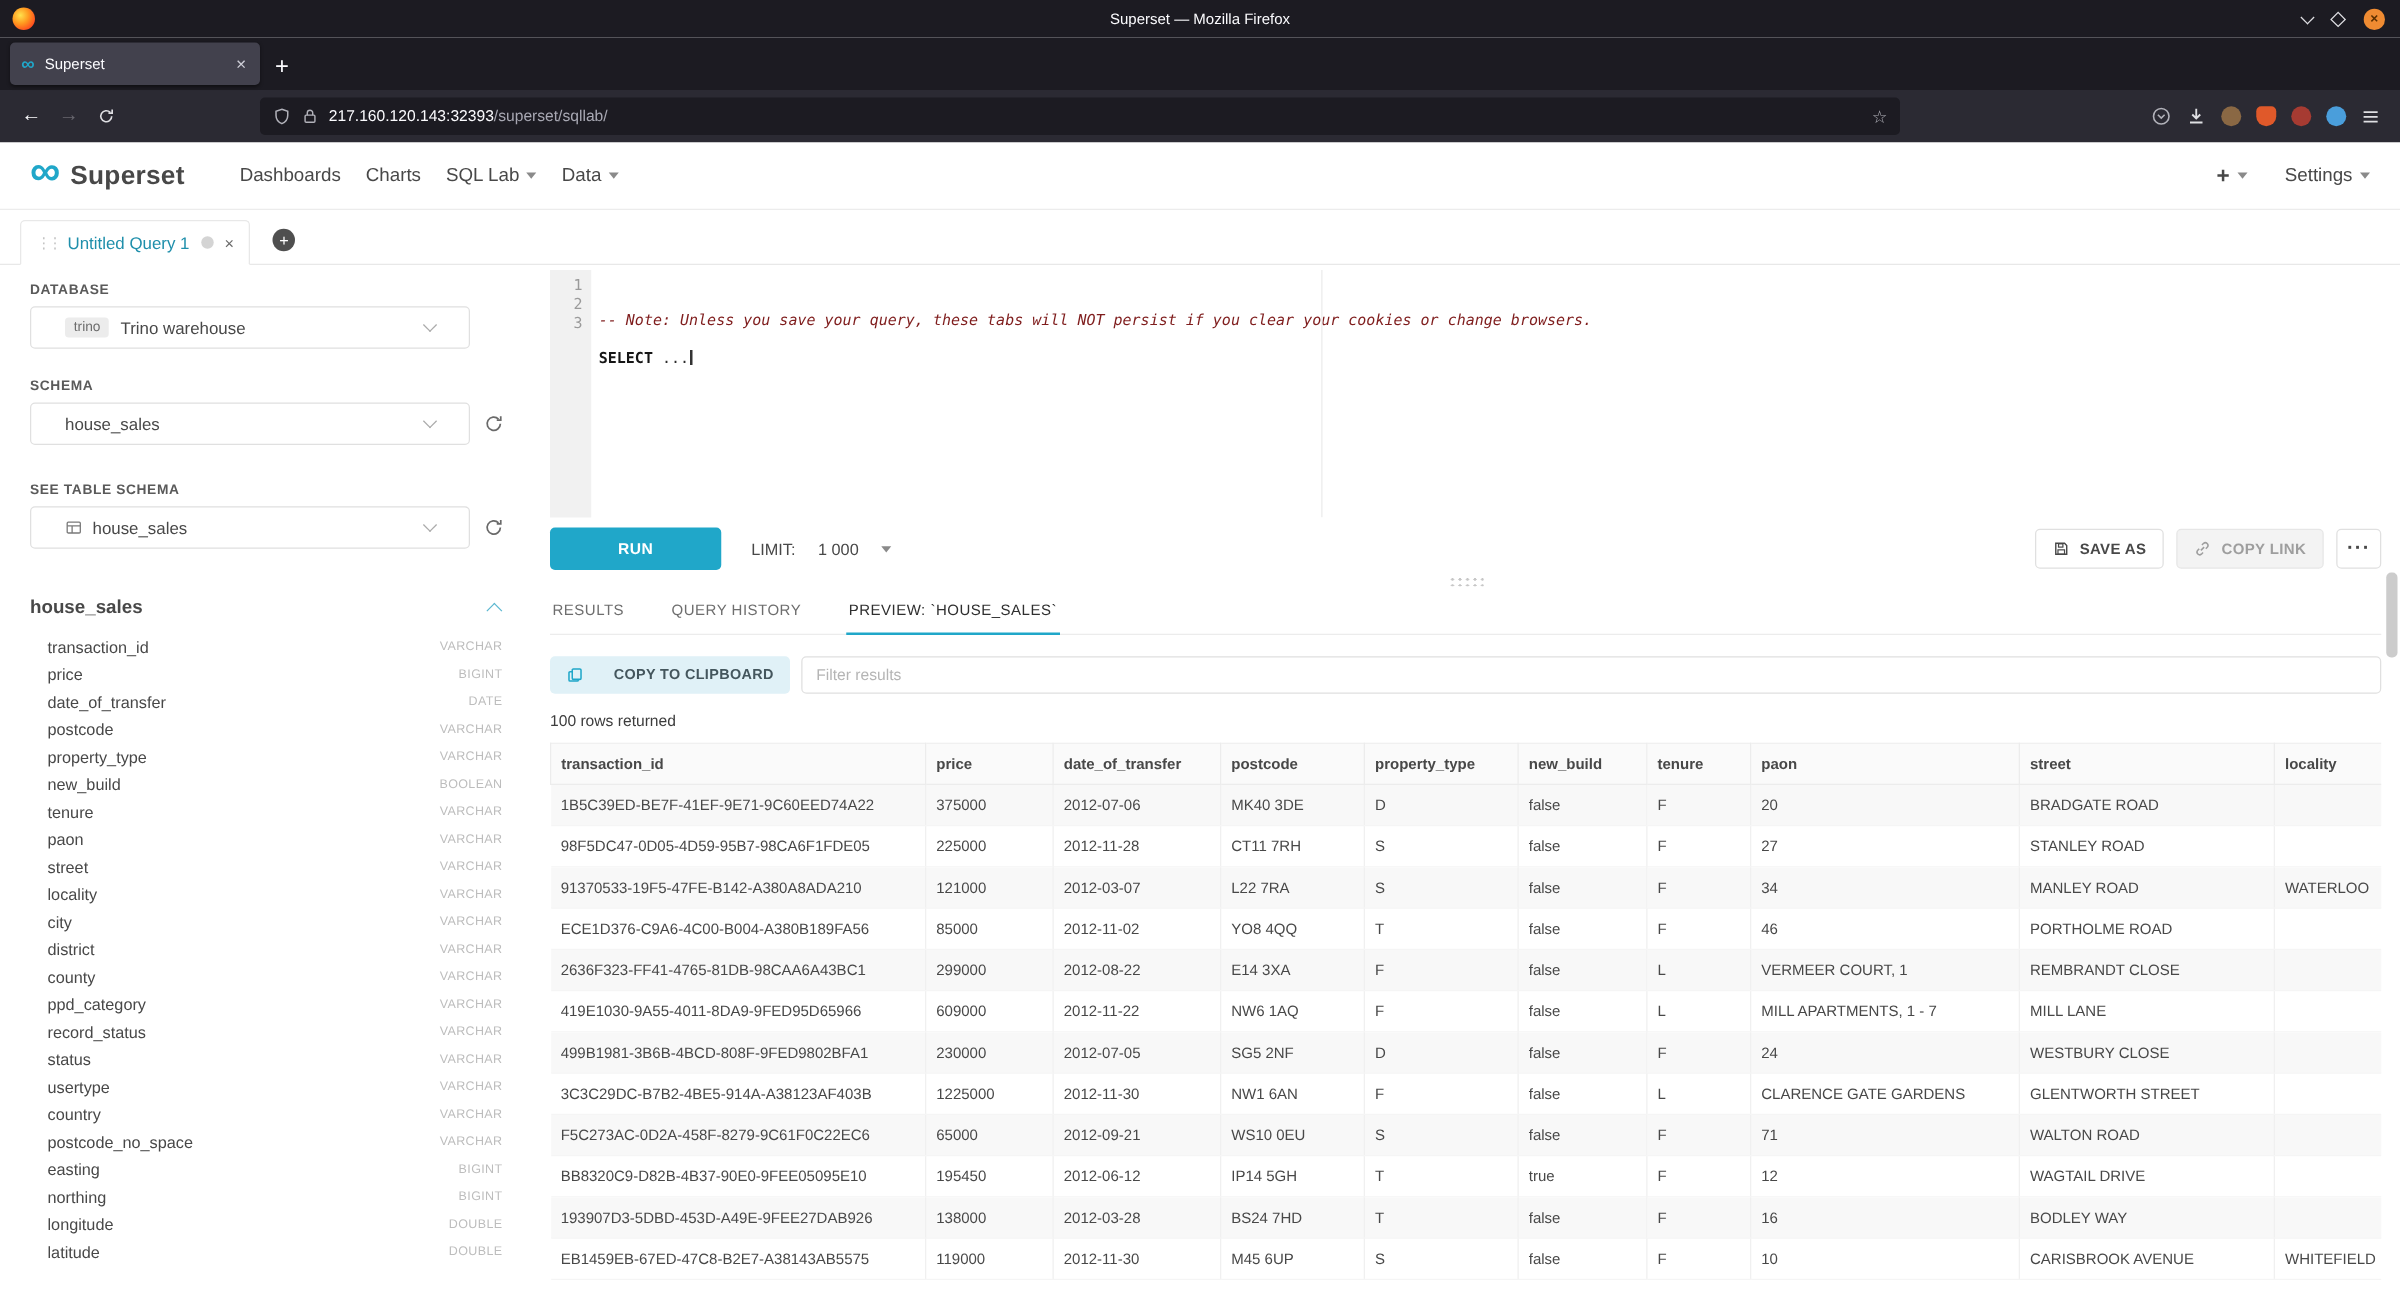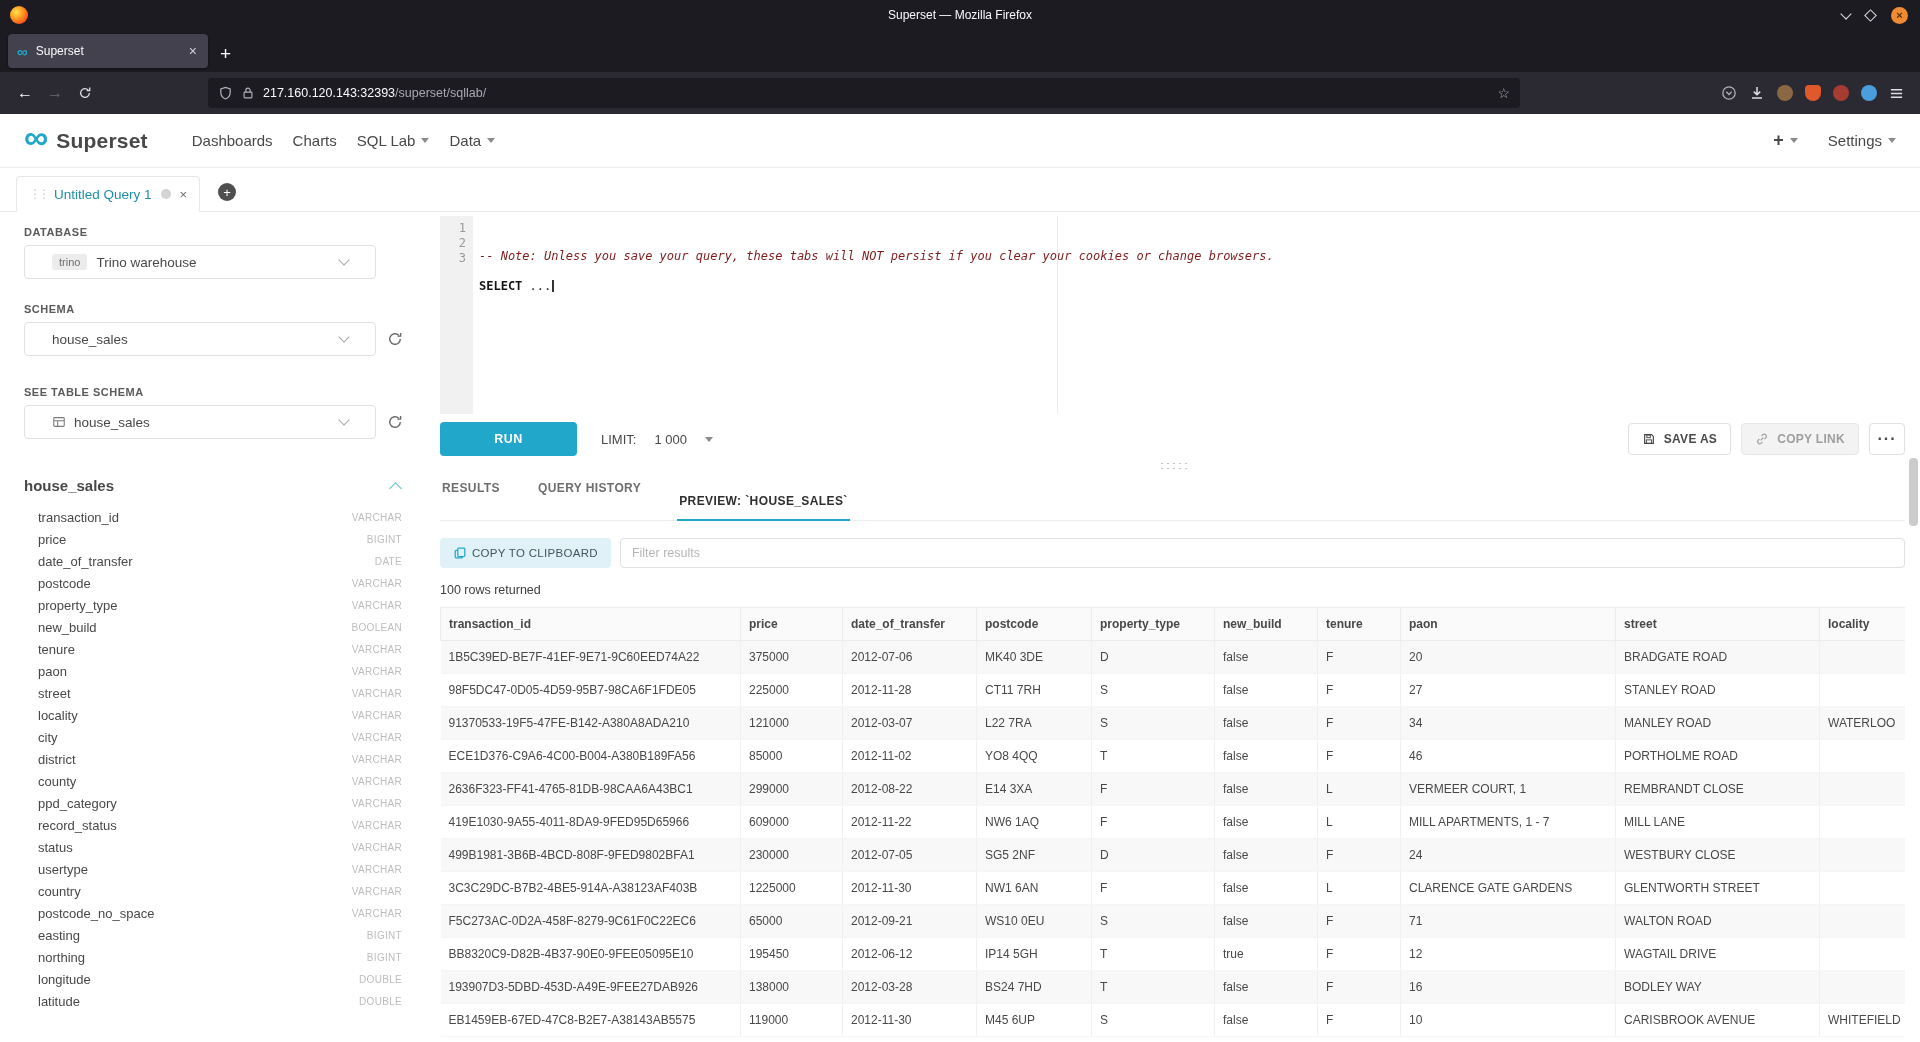--- a/index.html
+++ b/index.html
@@ -103,26 +103,26 @@
   .toolbar-right { margin-left:auto; display:flex; align-items:flex-start; gap:10px; }
   .btn { height:32px; padding:0 13px; border:1px solid #e0e0e0; border-radius:4px; background:#fff;
     display:flex; align-items:center; gap:8px; font-size:12px; font-weight:600; color:#484848; font-family:inherit; letter-spacing:.3px; }
   .btn.disabled { background:#f3f3f3; color:#9e9e9e; border-color:#e6e6e6; }
   .more-btn { width:36px; height:32px; padding:0; justify-content:center; font-size:16px; font-weight:bold; letter-spacing:1px; }
 
   .splitter { height:10px; display:flex; align-items:center; justify-content:center; margin-top:4px; }
   .splitter-dots { width:28px; height:8px; background-image:radial-gradient(#c6c6c6 1.2px, transparent 1.3px); background-size:6px 5px; }
 
   .results-tabs { display:flex; gap:34px; margin-top:4px; border-bottom:1px solid #ececec; }
-  .rtab { font-size:12px; color:#6e6e6e; padding:7px 2px 11px; letter-spacing:.4px;font-weight:bold; }
-  .rtab.active { color:#2f2f2f; border-bottom:2px solid #20a7c9; margin-bottom:-1px;margin-top:13px; }
+  .rtab { font-size:12px; color:#6e6e6e; padding:7px 2px 11px; letter-spacing:.4px; }
+  .rtab.active { color:#2f2f2f; border-bottom:2px solid #20a7c9; margin-bottom:-1px; }
 
   .results-toolbar { display:flex; align-items:center; gap:9px; margin-top:17px; }
   .copy-clip-btn { height:30px; padding:0 13px; background:#e0f1f7; border:none; border-radius:4px;
-    display:flex; align-items:center; gap:5px; font-family:inherit; font-size:11.5px; font-weight:400; color:#44565d; letter-spacing:.3px;text-align:center; }
+    display:flex; align-items:center; gap:24px; font-family:inherit; font-size:11.5px; font-weight:700; color:#44565d; letter-spacing:.3px;text-align:center; }
   .filter-input { flex:1; height:30px; border:1px solid #e0e0e0; border-radius:4px; padding:0 11px; font-size:12.5px; color:#484848; font-family:inherit; outline:none; }
   .filter-input::placeholder { color:#b5b5b5; }
 
   .rowcount { margin-top:15px; font-size:12.5px; color:#3d3d3d; }
 
   .table-wrap { margin-top:10px; flex:1; overflow:hidden; }
   table { border-collapse:collapse; table-layout:fixed; width:1559px; font-size:12px; color:#484848; }
   th { background:#fafafa; text-align:left; font-weight:700; padding:9px 8px; border:1px solid #ececec; white-space:nowrap; overflow:hidden; }
   td { padding:9px 8px; border-right:1px solid #f0f0f0; border-bottom:1px solid #f5f5f5; white-space:nowrap; overflow:hidden; }
   tbody tr:nth-child(odd) { background:#f8f8f8; }

